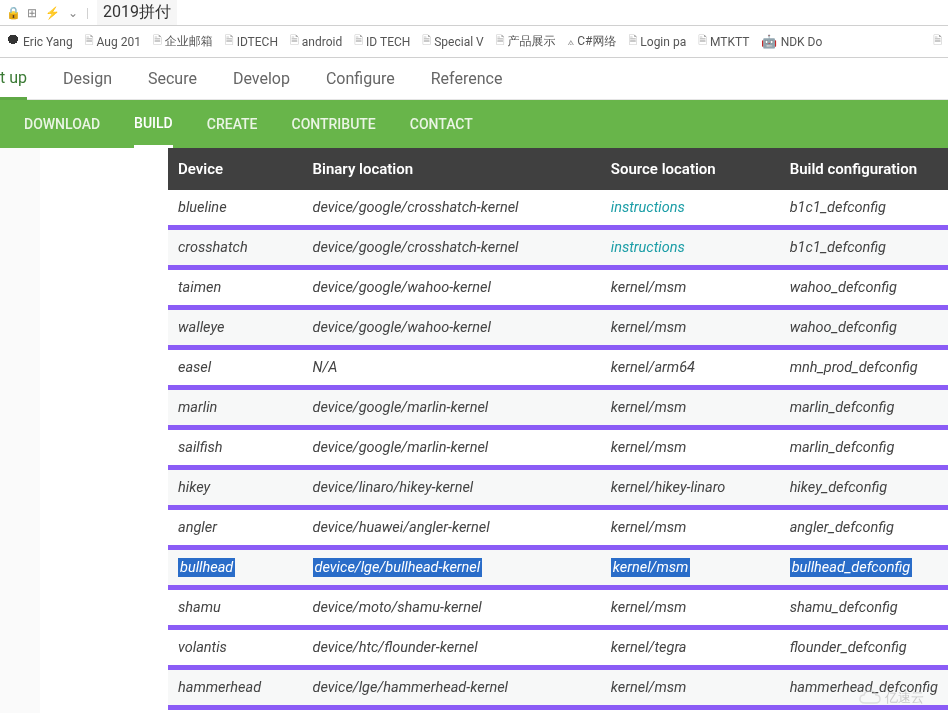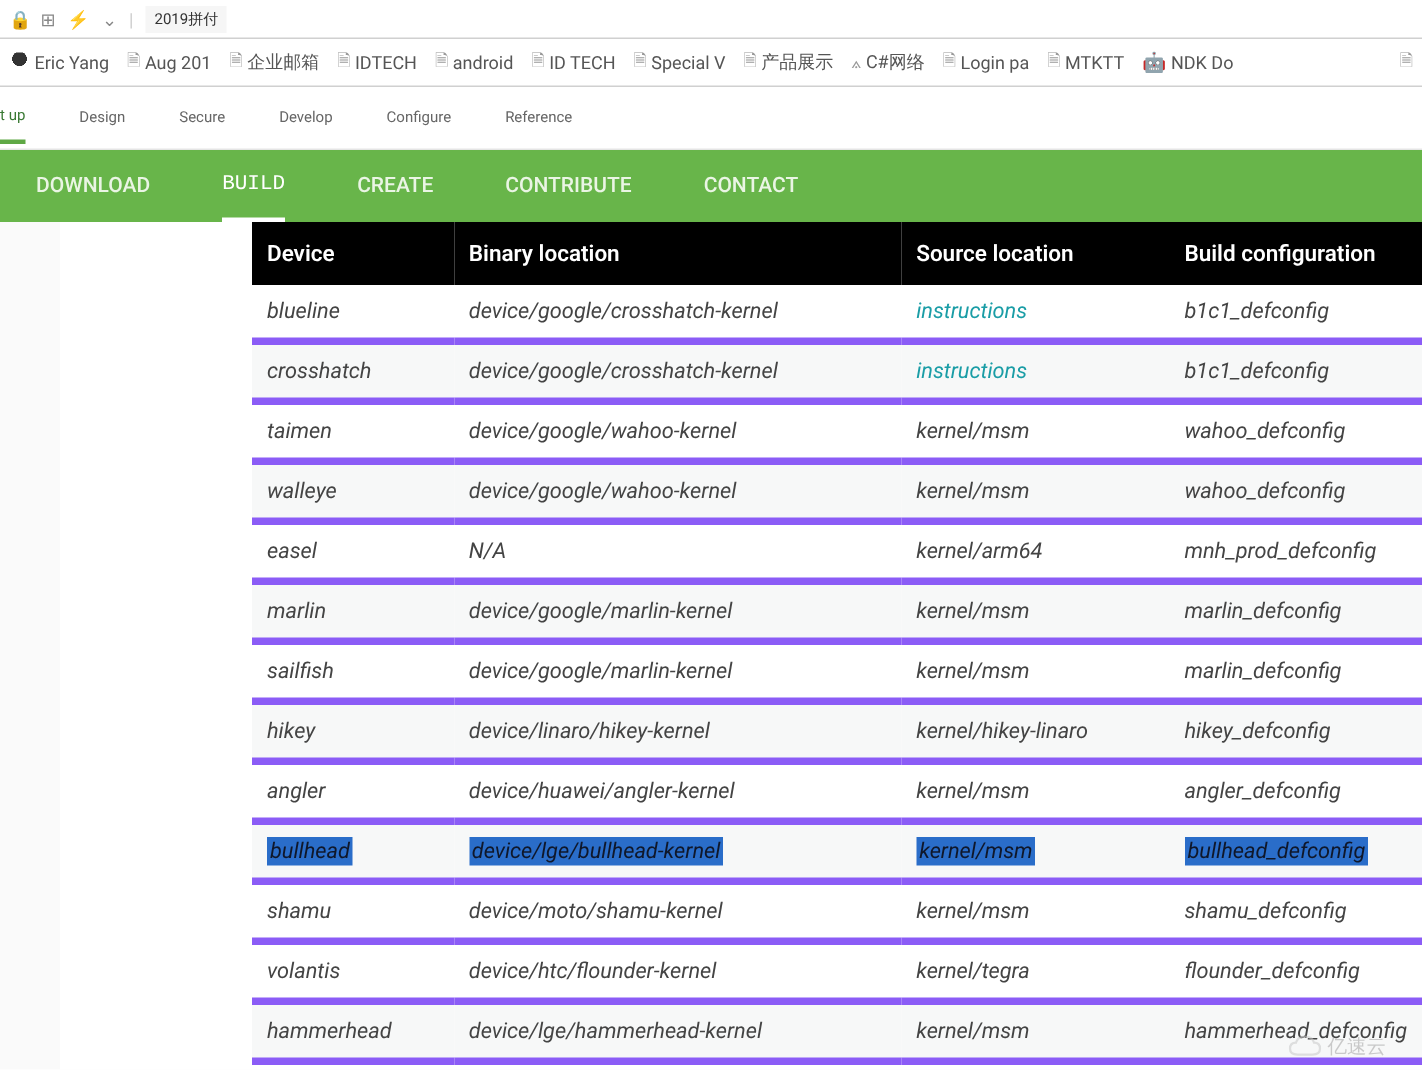--- a/index.html
+++ b/index.html
@@ -19,21 +19,21 @@
       padding: 0 6px;
       border-bottom: 1px solid #d0d0d0;
       font-size: 13px;
       background: #fff;
     }
     .lock-icon { color: #1a9e4a; margin-right: 6px; font-size: 12px; }
     .url-text { color: #555; flex: 1; }
     .url-text .domain-bold { color: #222; }
     .address-right { display: flex; align-items: center; gap: 8px; color: #888; font-size: 12px; }
     .address-right .divider { color: #ccc; }
-    .badge2019 { background: #f6f6f6; padding: 2px 6px; color: #333; font-size: 10px; }
+    .badge2019 { background: #f6f6f6; padding: 2px 6px; color: #333; font-size: 16px; }
 
     
     .bookmark-bar {
       display: flex;
       align-items: center;
       height: 32px;
       padding: 0 6px;
       gap: 12px;
       border-bottom: 1px solid #d0d0d0;
       font-size: 12px;
@@ -52,50 +52,49 @@
     .bm-more { color: #999; margin-left: auto; }
 
     
     .site-nav {
       display: flex;
       align-items: center;
       height: 42px;
       gap: 36px;
       padding: 0 0 0 0;
       border-bottom: 1px solid #e5e5e5;
-      font-size: 10px;
+      font-size: 16px;
       color: #666;
       background: #fff;
     }
     .site-nav-item { cursor: pointer; padding: 10px 0; }
     .site-nav-item.first { margin-left: 0; }
     .site-nav-item.active {
       color: #3a7a34;
       border-bottom: 3px solid #5fa845;
       margin-bottom: -1px;
     }
 
     
     .green-nav {
       display: flex;
       align-items: center;
       height: 48px;
       background: #68b54a;
       color: #fff;
-      gap: 48px;
+      gap: 34px;
       padding: 0 24px;
       font-size: 14px;
       font-weight: 500;
     }
     .green-nav-item { cursor: pointer; padding: 14px 0; color: #eaf5e4; }
     .green-nav-item.active {
       color: #fff;
       border-bottom: 3px solid #fff;
       margin-bottom: -1px;
-      font-family: Liberation Mono, monospace;
     }
 
     
     .content-area {
       display: flex;
       height: calc(713px - 26px - 32px - 42px - 48px);
       background: #f9f9f9;
     }
     .left-sidebar {
       width: 48px;
@@ -110,37 +109,37 @@
     }
 
     
     .ktable {
       width: 780px;
       border-collapse: collapse;
       font-size: 14.5px;
       color: #444;
     }
     .ktable thead th {
-      background: #000000;
+      background: #404040;
       color: #fff;
       font-weight: 600;
       text-align: left;
       padding: 12px 10px;
       font-size: 15px;
     }
     .ktable tbody td {
       padding: 9px 10px;
       border-bottom: 5px solid #8b5cf6;
       font-style: italic;
     }
     .ktable tbody tr.zebra td { background: #f7f8f8; }
     .ktable a.link { color: #1a9da6; text-decoration: none; }
     .ktable .hl {
       background: #2a6dc9;
-      color: #0f172a;
+      color: #ffffff;
       padding: 1px 2px;
     }
 
     
     .watermark {
       position: absolute;
       right: 24px;
       bottom: 6px;
       display: flex;
       align-items: center;

